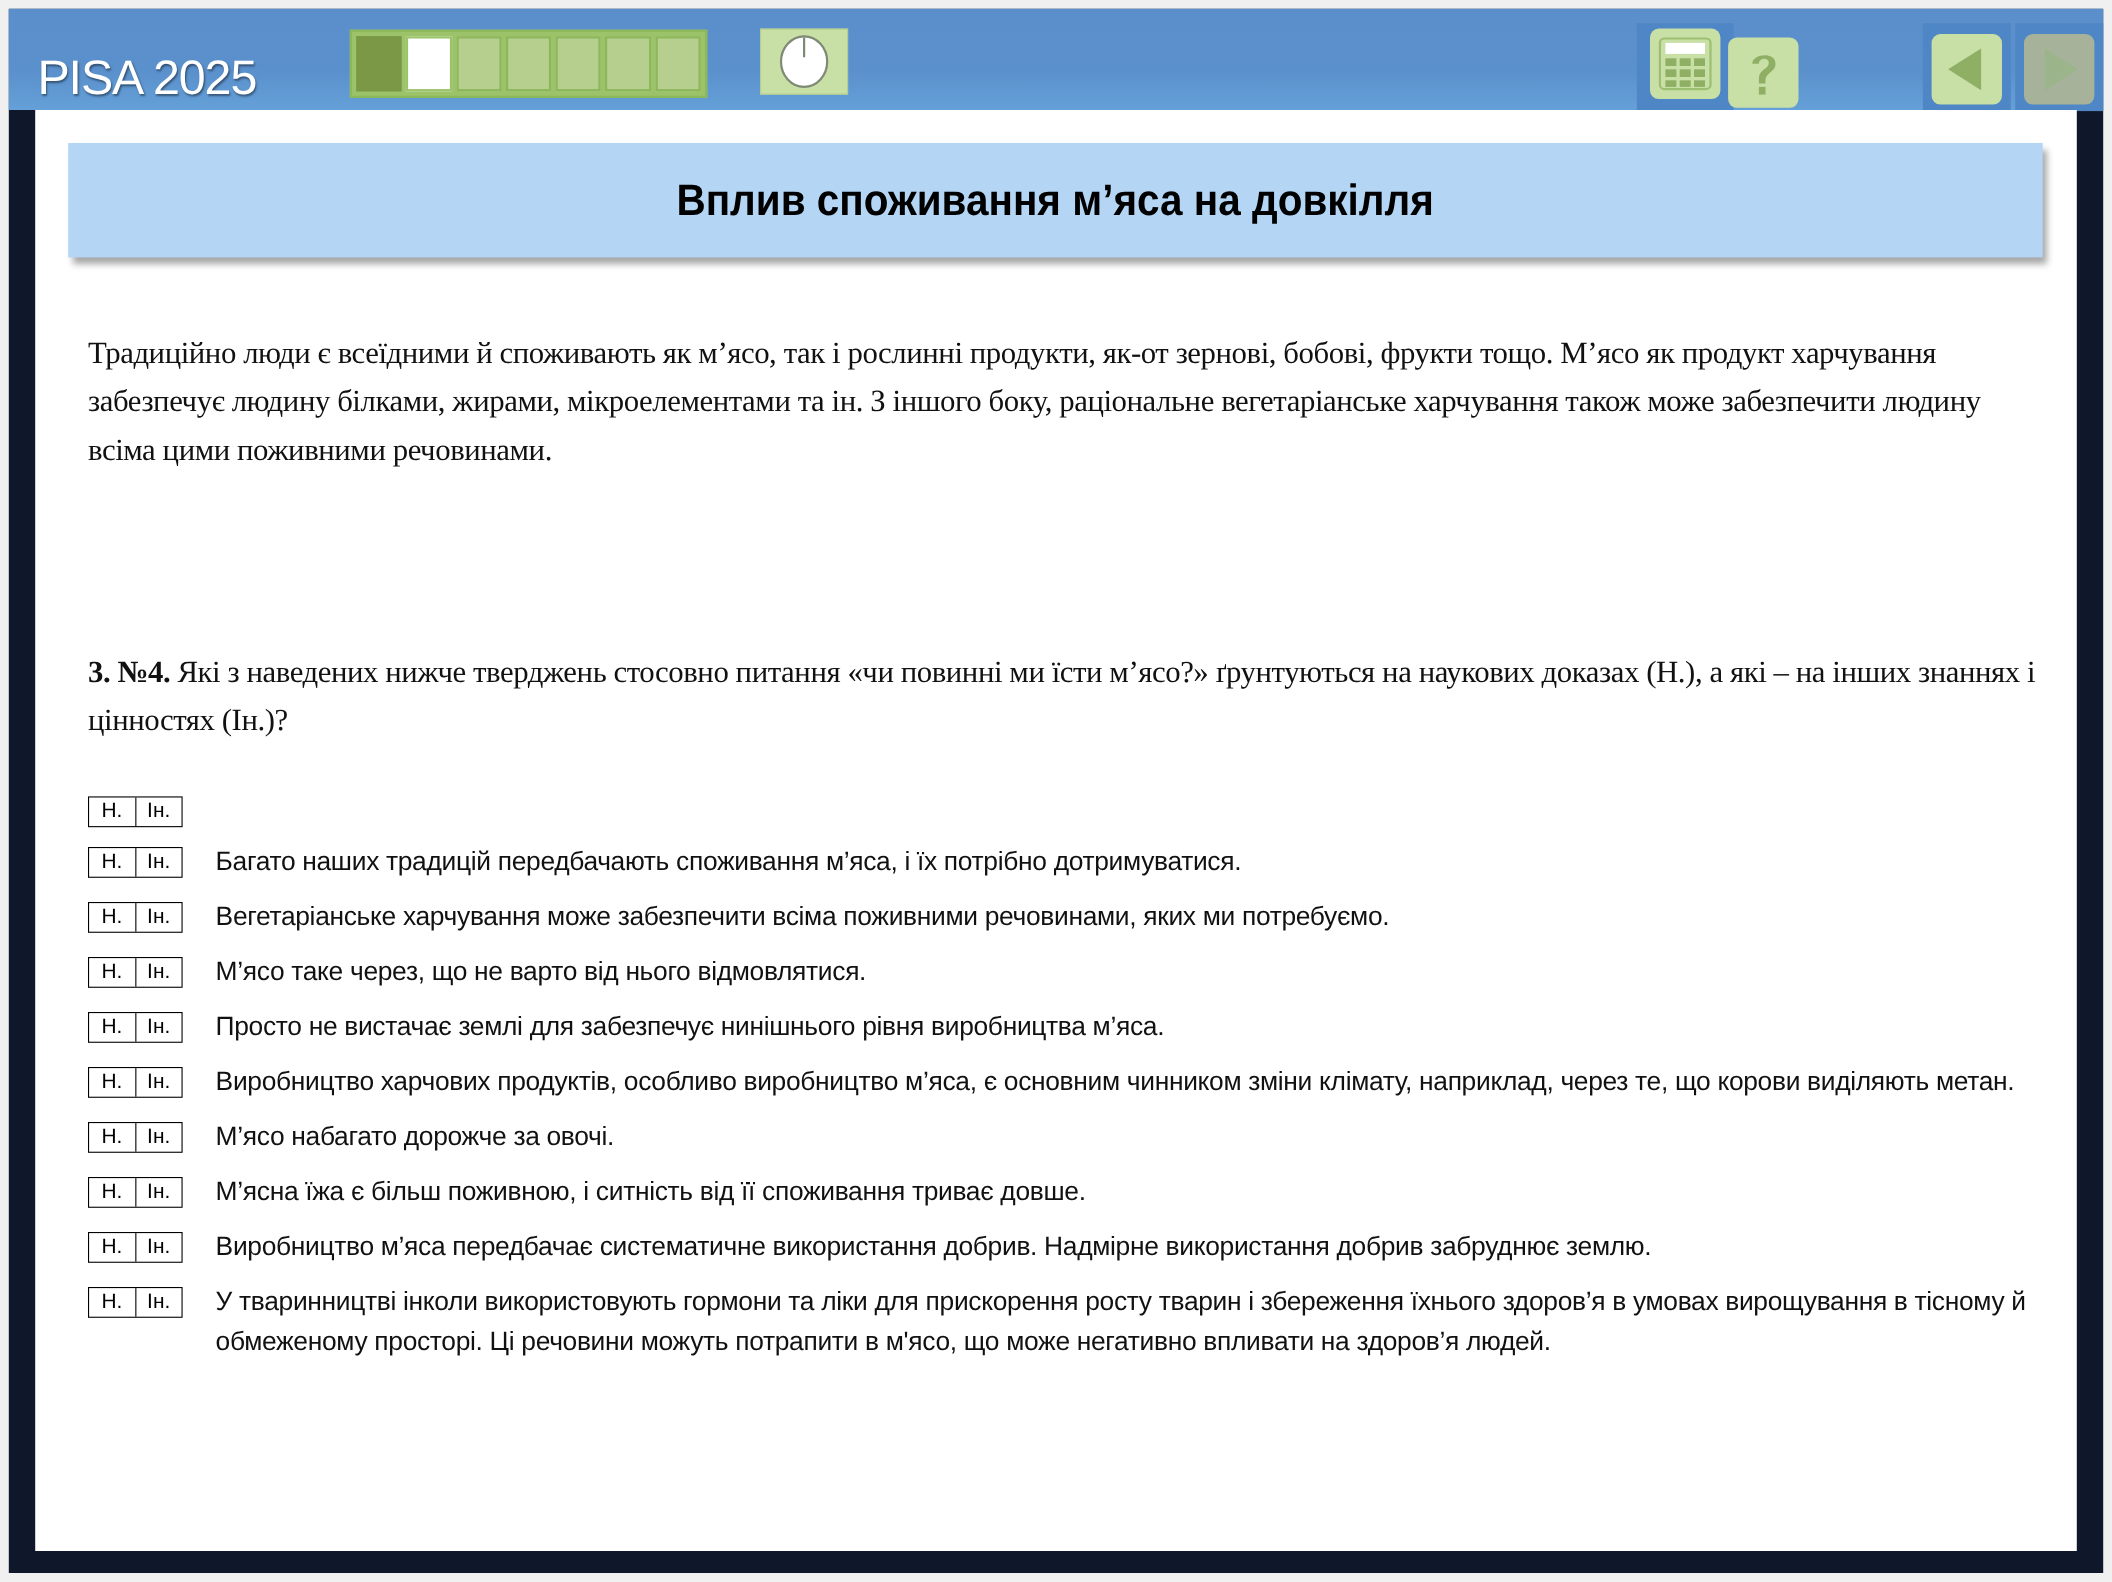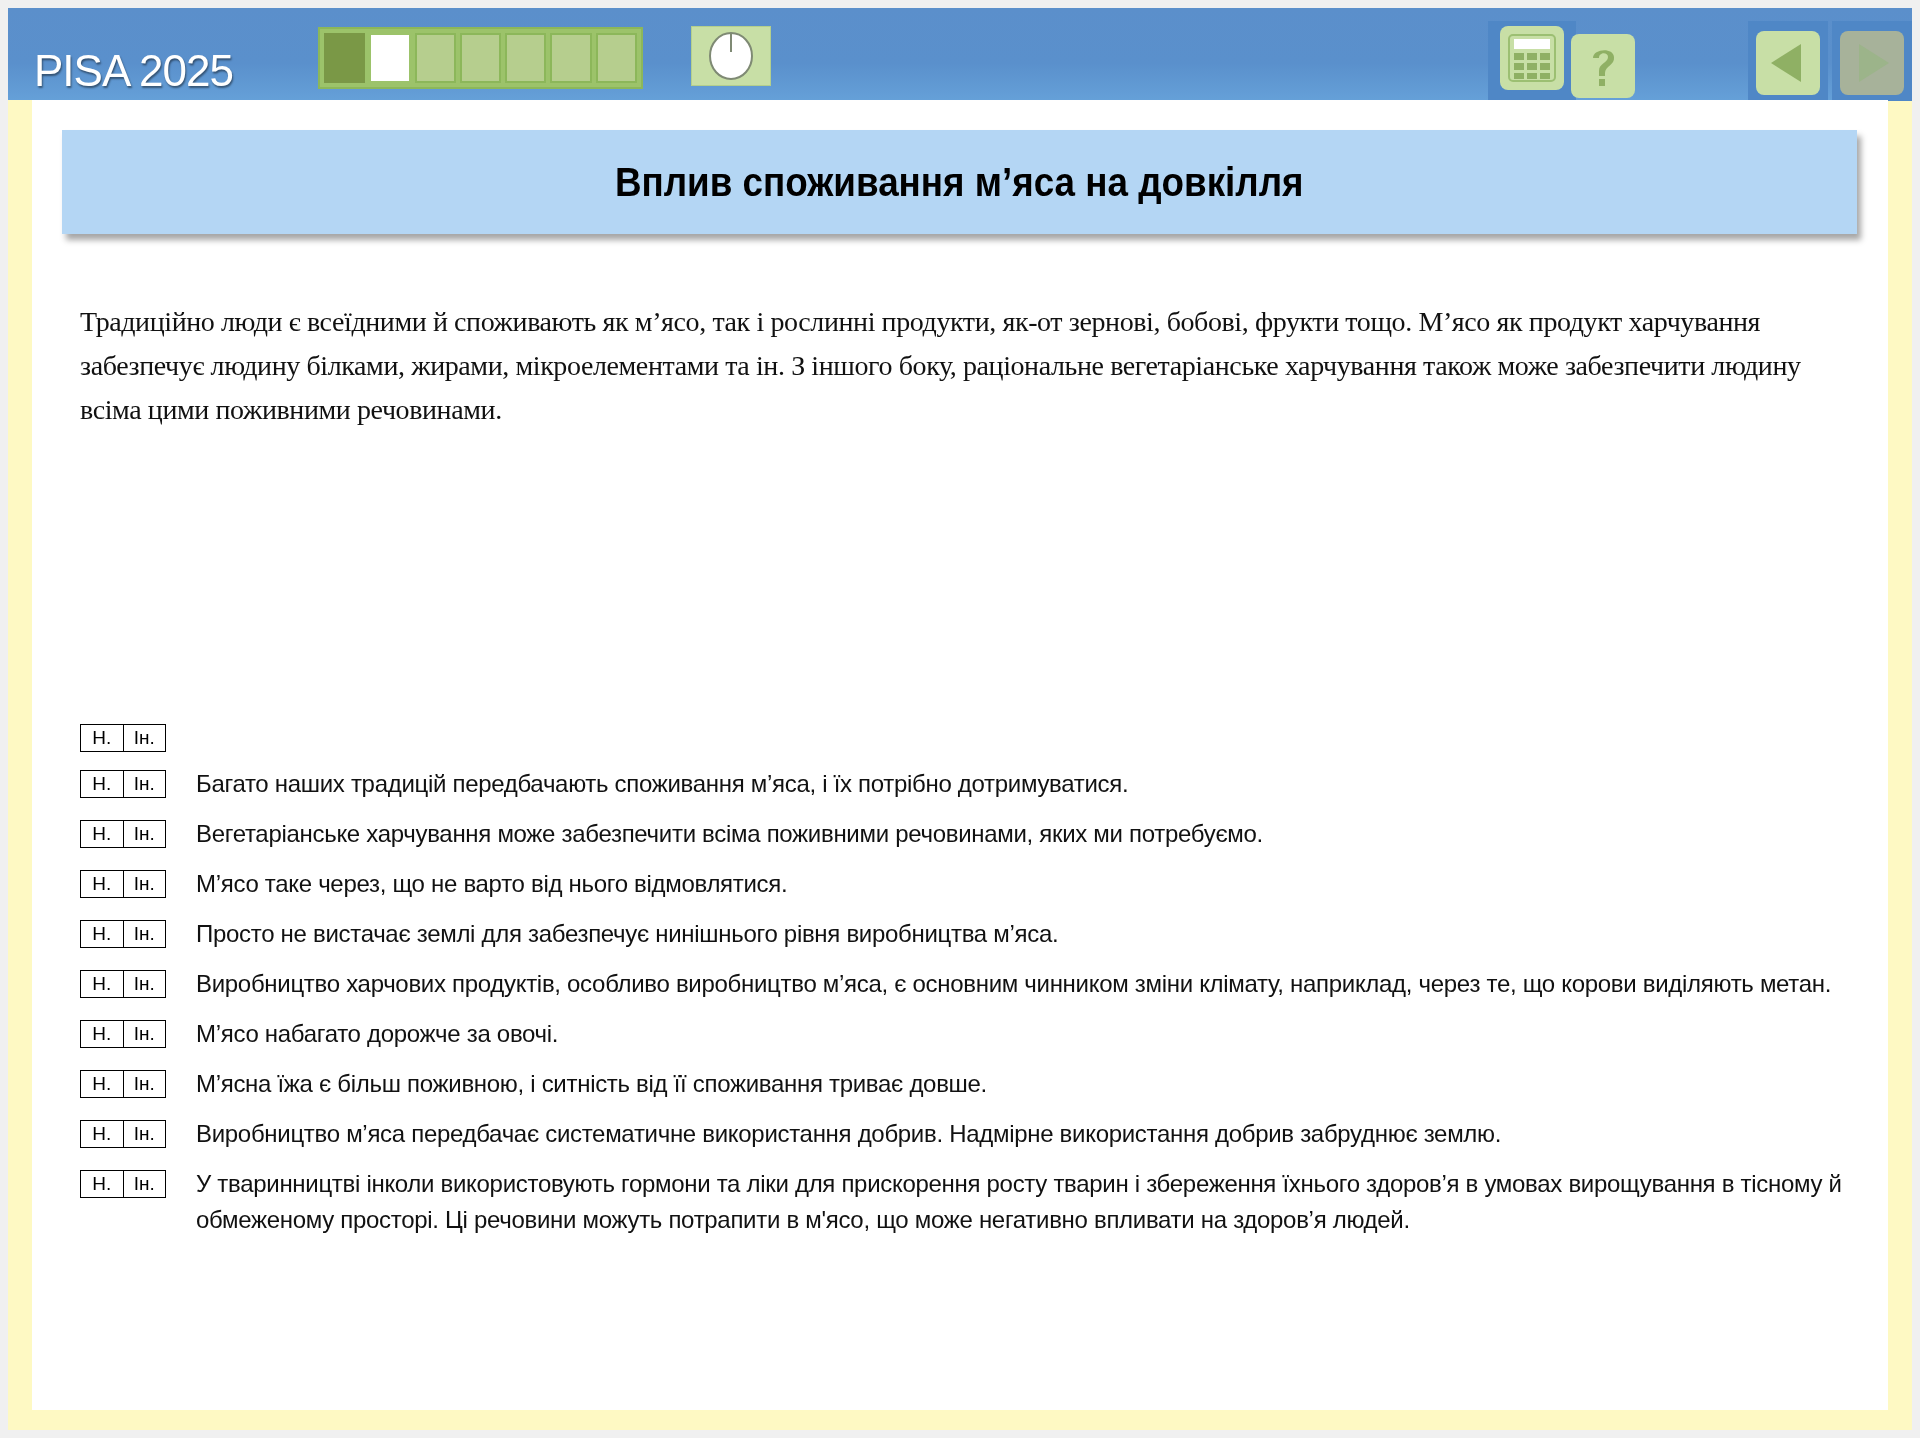--- a/index.html
+++ b/index.html
@@ -1,21 +1,21 @@
 <!DOCTYPE html>
 <html><head>
   <meta charset="utf-8">
   <style>
     * { box-sizing: border-box; margin: 0; padding: 0; }
     html, body { width: 1920px; height: 1438px; background: #f0f0f0; overflow: hidden; }
     body { font-family: "Liberation Sans", sans-serif; position: relative; }
 
     .frame {
       position: absolute; left: 8px; top: 8px; width: 1904px; height: 1422px;
-      background: #fef9c3;
+      background: #0f172a;
     }
     .topbar {
       position: absolute; left: 0; top: 0; width: 100%; height: 92px;
       background: linear-gradient(180deg, #5b8fcb 0%, #5a90cc 60%, #65a0d8 100%);
     }
     .brand {
       position: absolute; left: 26px; top: 38px;
       color: #ffffff; font-size: 44px; letter-spacing: -1px;
       text-shadow: 1px 2px 2px rgba(0,0,0,0.45);
     }
@@ -152,20 +152,23 @@
     </div>
   </div>
 
   <div class="content">
     <div class="title-banner">
       <h1>Вплив споживання м’яса на довкілля</h1>
     </div>
 
     <p class="body-text p1">Традиційно люди є всеїдними й споживають як м’ясо, так і рослинні продукти, як-от зернові, бобові, фрукти тощо. М’ясо як продукт харчування забезпечує людину білками, жирами, мікроелементами та ін. З іншого боку, раціональне вегетаріанське харчування також може забезпечити людину всіма цими поживними речовинами.</p>
 
+    <p class="body-text question">
+      <b>3. №4.</b><span> Які з наведених нижче тверджень стосовно питання «чи повинні ми їсти м’ясо?»  ґрунтуються на наукових доказах (Н.), а які –  на інших знаннях і цінностях (Ін.)?</span>
+    </p>
 
     <div class="statements" id="statements">
         <div class="stmt">
     <div class="choice-box">
       <span class="opt">Н.</span>
       <span class="opt">Ін.</span>
     </div>
   </div>
         <div class="stmt">
     <div class="choice-box">

